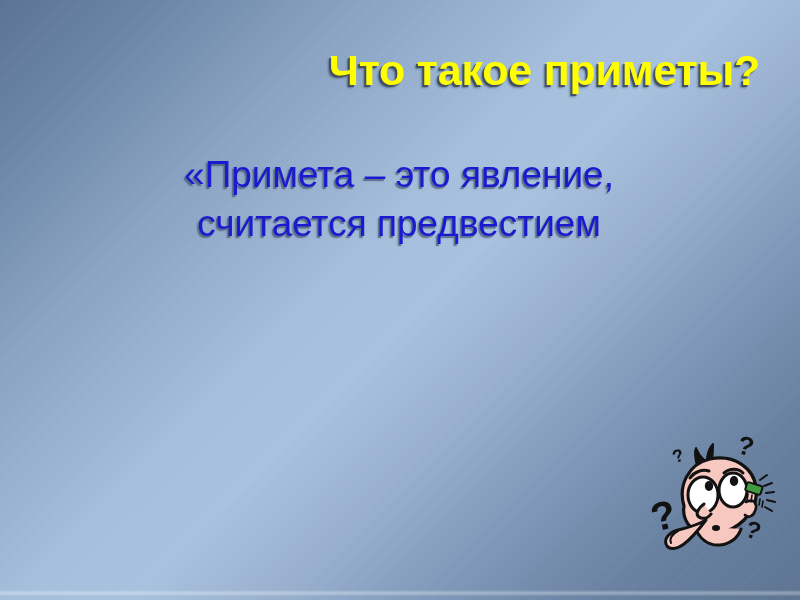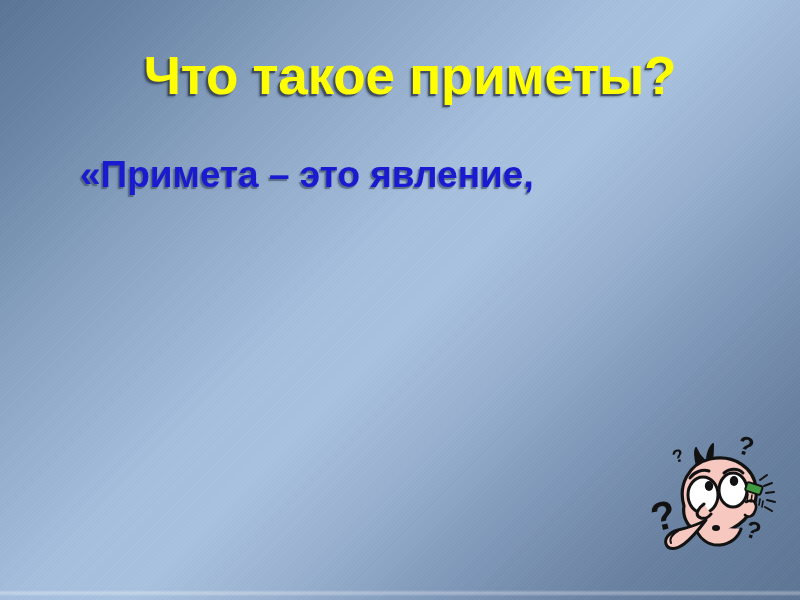--- a/index.html
+++ b/index.html
@@ -54,39 +54,40 @@
       rgba(255,255,255,0.26) 35%,
       rgba(255,255,255,0.32) 55%,
       rgba(255,255,255,0.05) 100%);
   }
 
   #title {
     position: absolute;
     left: 60px;
     top: 48px;
     width: 700px;
-    text-align: center;
-    font-size: 53px;
+    text-align: right;
+    font-size: 43px;
     font-weight: bold;
     line-height: 1.05;
     letter-spacing: -0.2px;
     color: #ffff00;
     text-shadow: -2px 2px 0 rgba(60,72,90,0.85),
                  -3px 3px 2px rgba(40,50,66,0.45);
     white-space: nowrap;
     z-index: 3;
   }
 
   #body-text {
     position: absolute;
-    left: 80px;
+    left: 74px;
     top: 150px;
     width: 650px;
+    text-align: center;
     font-size: 37px;
-    font-weight: bold;
+    font-weight: normal;
     line-height: 49px;
     color: #1a1ad0;
     text-shadow: -1.5px 1.5px 0 rgba(70,85,110,0.55),
                  -2px 2px 2px rgba(40,52,70,0.30);
     z-index: 3;
   }
   #body-text .line { display: block; white-space: nowrap; }
 
   #thinker {
     position: absolute;
@@ -100,20 +101,21 @@
 </style>
 </head>
 <body>
 
 <div id="slide">
 
   <div id="title">Что такое приметы?</div>
 
   <div id="body-text">
     <span class="line">«Примета – это явление,</span>
+    <span class="line">считается предвестием</span>
   </div>
 
   <div id="thinker">
     <svg viewBox="0 0 146 142" xmlns="http://www.w3.org/2000/svg">
       <g fill="none" stroke="#121212" stroke-linecap="round" stroke-linejoin="round">
 
         <path d="M47 38 C45 30 44 24 46 20 C48 25 51 29 54 32" fill="#121212" stroke="#121212" stroke-width="2"></path>
         <path d="M57 30 C58 23 60 19 63 16 C63 22 63 27 62 31" fill="#121212" stroke="#121212" stroke-width="2"></path>
 
         <path d="M34 78

